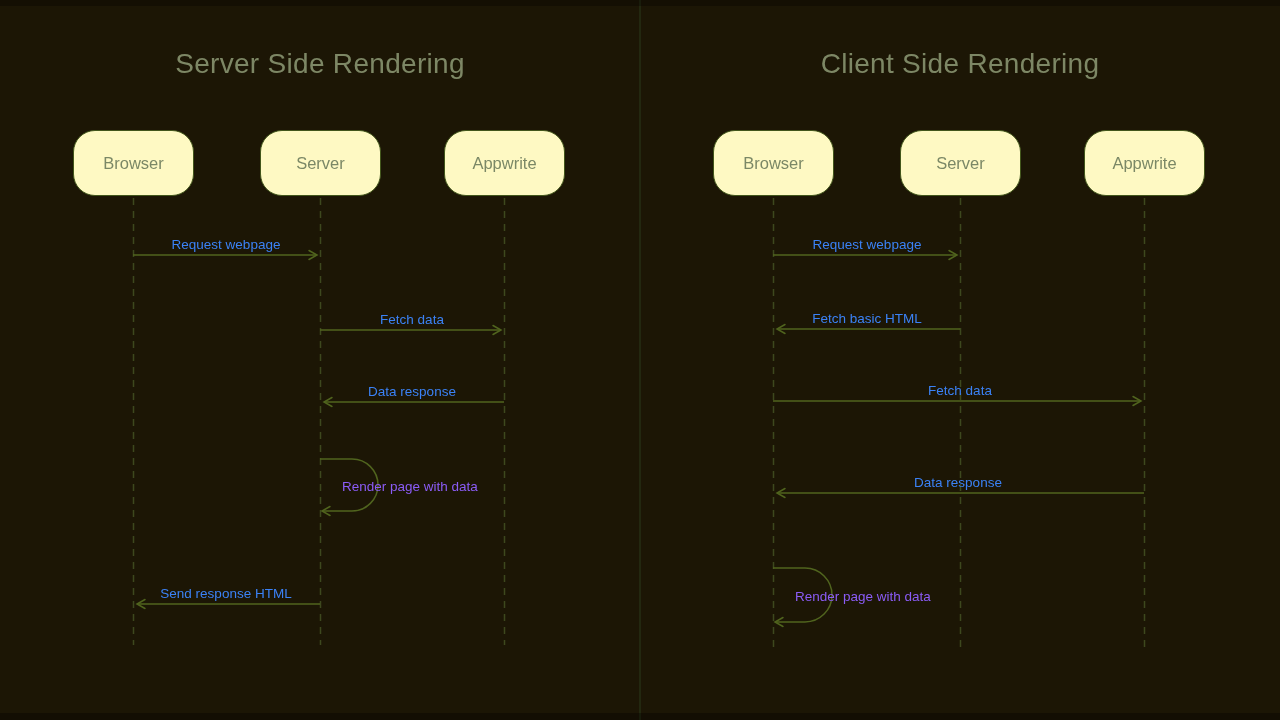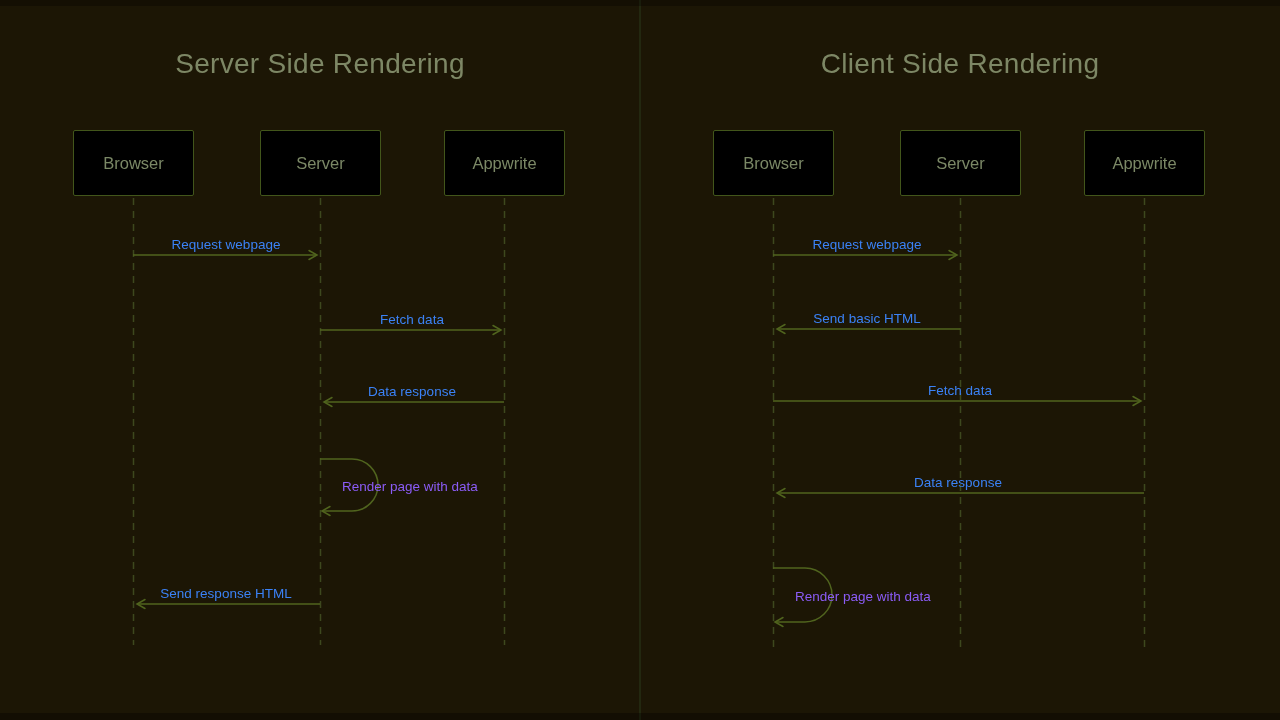--- a/index.html
+++ b/index.html
@@ -17,21 +17,21 @@
   .panel.left { left:0; }
   .panel.right { left:640px;padding-left:24px; }
 
   .diagram-title {
     position:absolute; top:48px; left:0; width:640px;
     text-align:center; font-size:28px; font-weight:500;
     letter-spacing:0.3px; color:#7d8765;
   }
   .actor {
     position:absolute; top:130px; width:121px; height:66px;
-    background:#000000; border:1.5px solid #42561b; border-radius:2px;
+    background:#fef9c3; border:1.5px solid #42561b; border-radius:22px;
     display:flex; align-items:center; justify-content:center;
     box-sizing:border-box;
   }
   .actor-label { color:#7b8866; font-size:16.5px; }
 
   svg.wires { position:absolute; top:0; left:0; }
 
   .msg {
     position:absolute; transform:translate(-50%,-50%);
     font-size:13.5px; color:#3b82f6; white-space:nowrap;
@@ -107,21 +107,21 @@
       <g stroke="#50641e" stroke-width="1.5" fill="none">
         <line x1="133" y1="255" x2="317" y2="255" marker-end="url(#ah)"></line>
         <line x1="320" y1="329" x2="137" y2="329" marker-end="url(#ah)"></line>
         <line x1="133" y1="401" x2="501" y2="401" marker-end="url(#ah)"></line>
         <line x1="504" y1="493" x2="137" y2="493" marker-end="url(#ah)"></line>
         <path d="M133,568 h32 a27,27 0 0 1 0,54 h-30" marker-end="url(#ah)"></path>
       </g>
     </svg>
 
     <div class="msg" style="left:227px; top:244px">Request webpage</div>
-    <div class="msg" style="left:227px; top:318px">Send basic HTML</div>
+    <div class="msg" style="left:227px; top:318px">Fetch basic HTML</div>
     <div class="msg" style="left:320px; top:390px">Fetch data</div>
     <div class="msg" style="left:318px; top:482px">Data response</div>
     <div class="msg self" style="left:155px; top:596px">Render page with data</div>
   </div>
 
   <div class="edge-strip top"></div>
   <div class="edge-strip bottom"></div>
 </div>
 
 </body></html>

